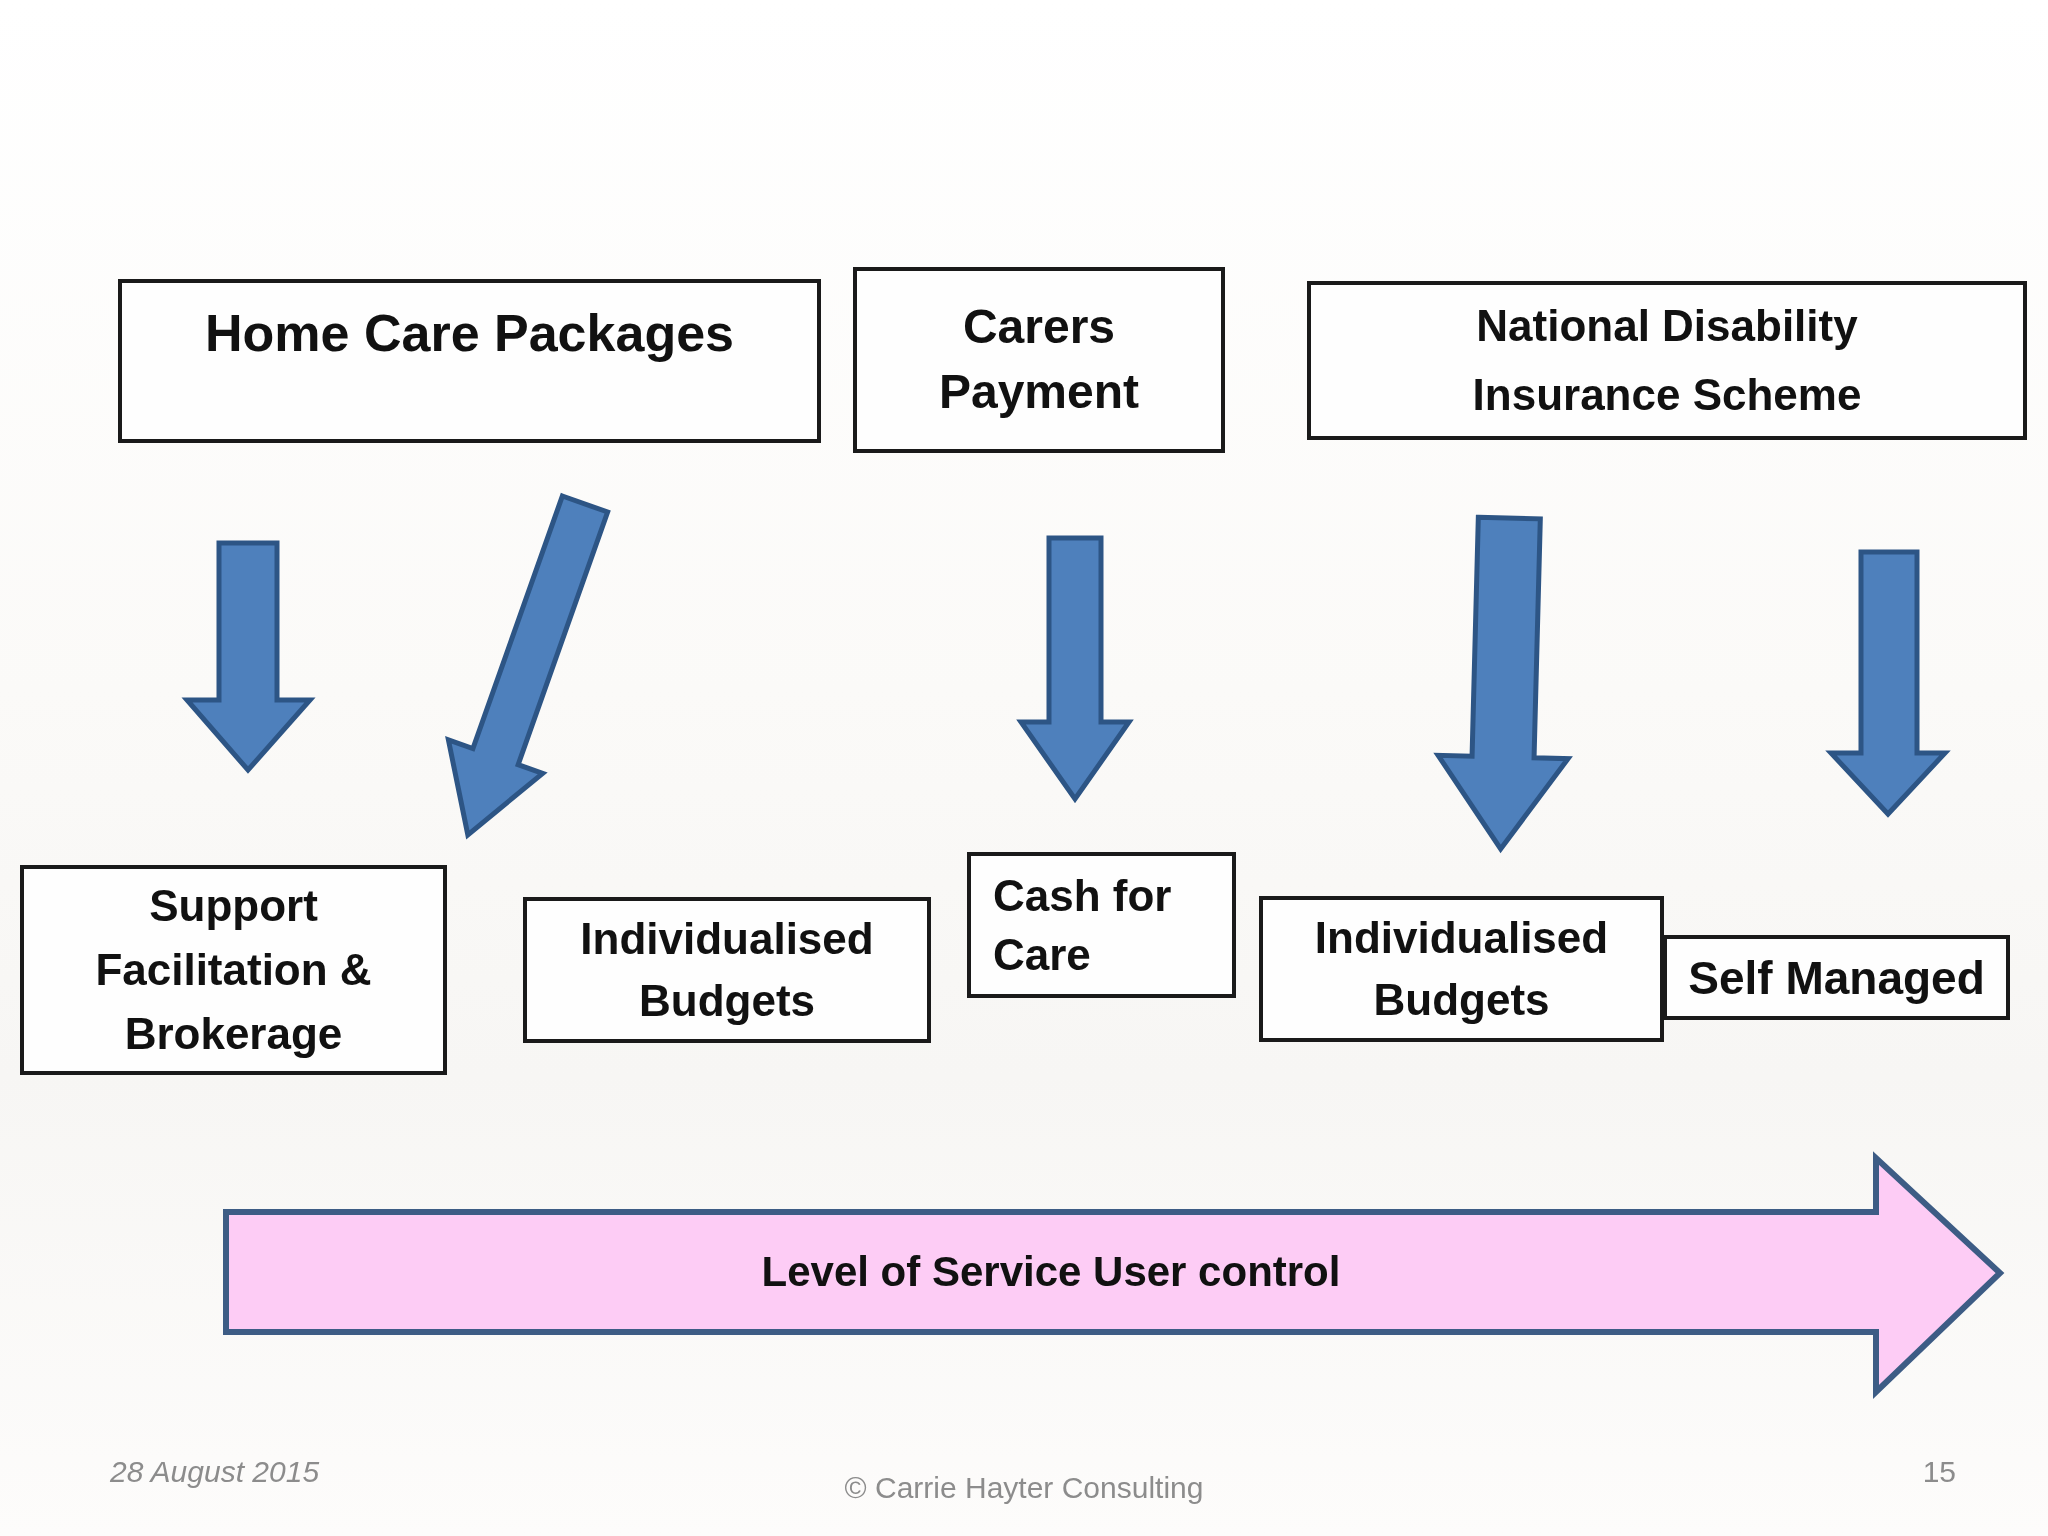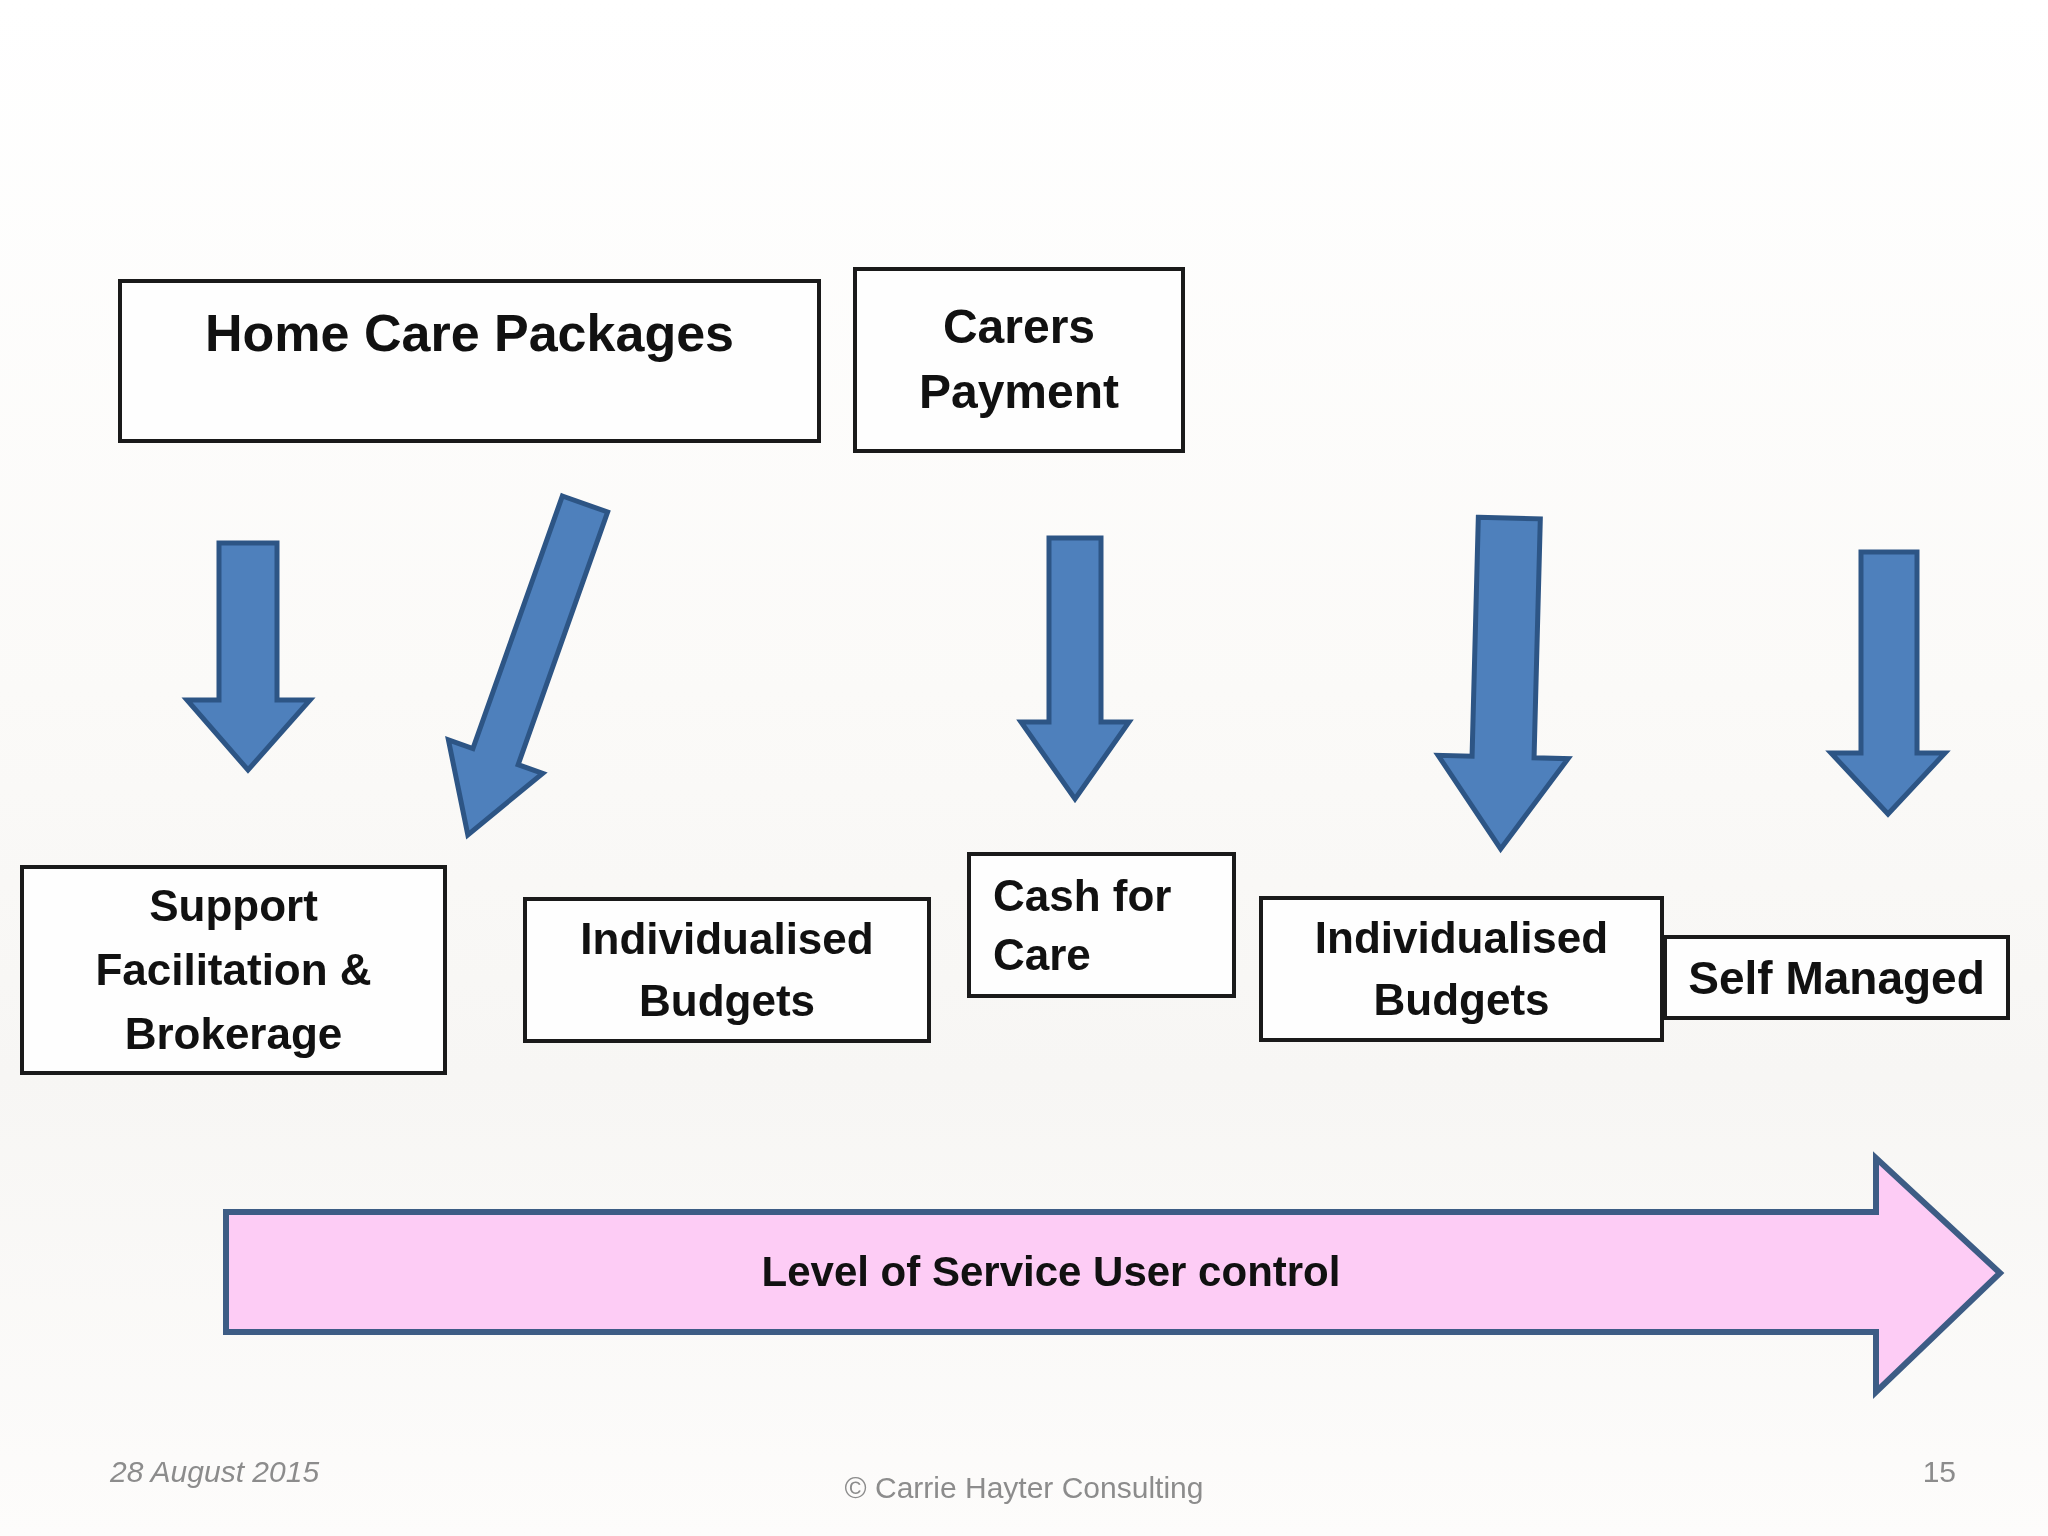--- a/index.html
+++ b/index.html
@@ -20,21 +20,21 @@
   .flow-arrow{fill:var(--arrow_fill);stroke:var(--arrow_border);stroke-width:5;stroke-linejoin:miter;}
   .banner-poly{fill:var(--banner_fill);stroke:var(--banner_border);stroke-width:6;stroke-linejoin:miter;}
   .box{
     position:absolute;box-sizing:border-box;
     background:var(--box_fill);
     border:4px solid var(--box_border);
     color:var(--text);font-weight:700;text-align:center;
     display:flex;flex-direction:column;align-items:center;justify-content:center;
   }
   .box-t1{left:85px;top:279px;width:703px;height:164px;font-size:52px;justify-content:flex-start;padding-top:20px;margin-left:33px;}
-  .box-t2{left:853px;top:267px;width:332px;height:186px;font-size:48px;line-height:1.35;}
+  .box-t2{left:853px;top:267px;width:372px;height:186px;font-size:48px;line-height:1.35;}
   .box-t3{left:1307px;top:281px;width:720px;height:159px;font-size:44px;line-height:1.55;}
   .box-b1{left:20px;top:865px;width:427px;height:210px;font-size:44px;line-height:1.45;}
   .box-b2{left:523px;top:897px;width:408px;height:146px;font-size:44px;line-height:1.4;}
   .box-b3{left:967px;top:852px;width:269px;height:146px;font-size:44px;line-height:1.35;align-items:flex-start;padding-left:22px;text-align:left;}
   .box-b4{left:1259px;top:896px;width:405px;height:146px;font-size:44px;line-height:1.4;}
   .box-b5{left:1663px;top:935px;width:347px;height:85px;font-size:46px;}
   .banner-label{
     position:absolute;left:226px;top:1212px;width:1650px;height:120px;
     display:flex;align-items:center;justify-content:center;
     font-size:42px;font-weight:700;color:var(--text);
@@ -61,20 +61,24 @@
 
   <div class="box box-t1">
     <div>Home Care Packages</div>
   </div>
 
   <div class="box box-t2">
     <div>Carers</div>
     <div>Payment</div>
   </div>
 
+  <div class="box box-t3">
+    <div>National Disability</div>
+    <div>Insurance Scheme</div>
+  </div>
 
   <div class="box box-b1">
     <div>Support</div>
     <div>Facilitation &amp;</div>
     <div>Brokerage</div>
   </div>
 
   <div class="box box-b2">
     <div>Individualised</div>
     <div>Budgets</div>

